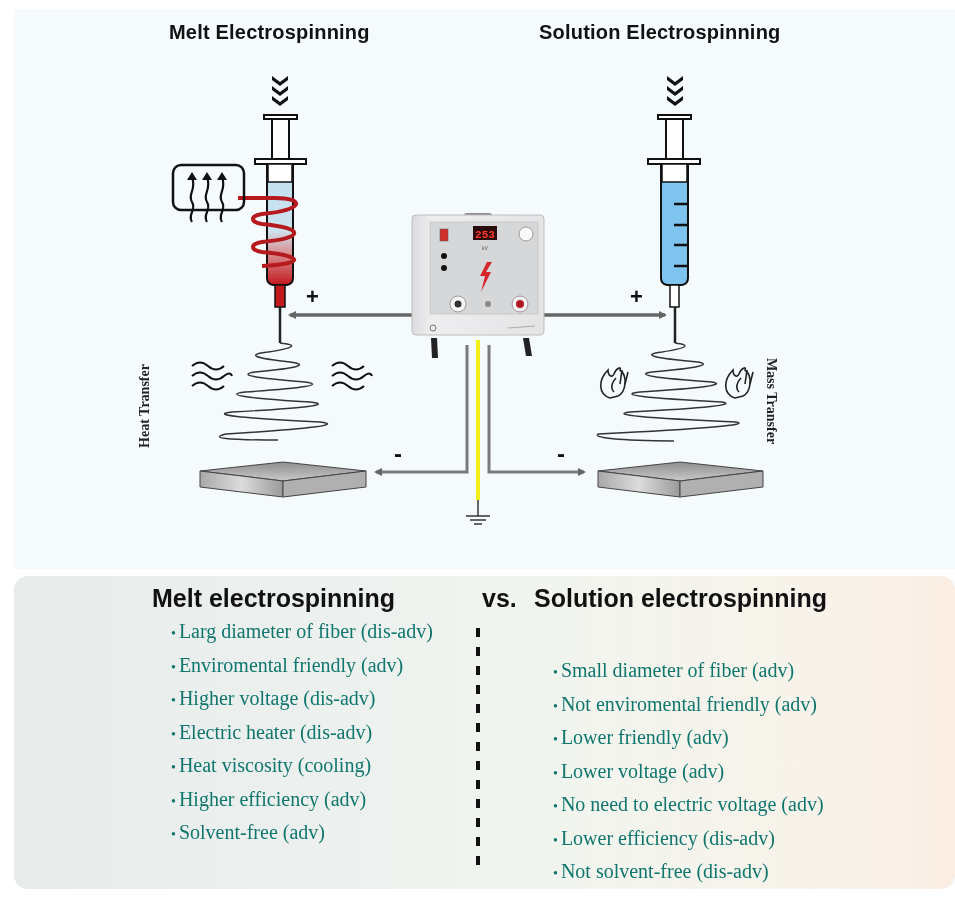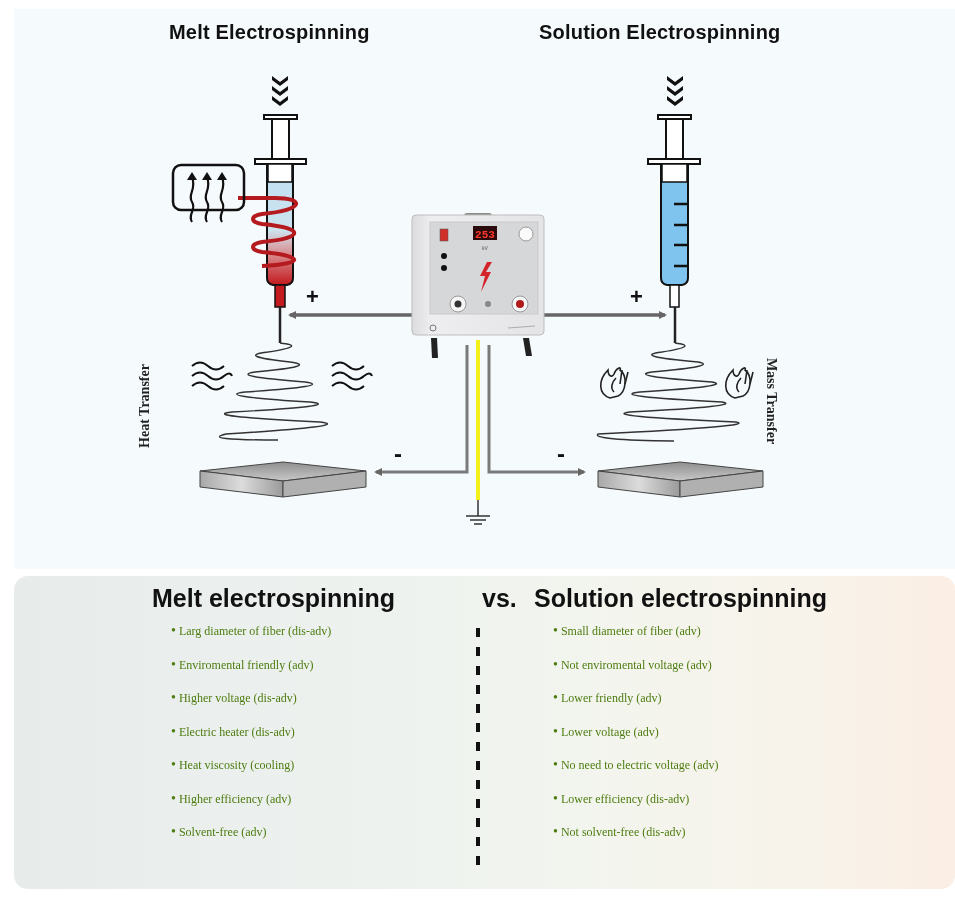--- a/index.html
+++ b/index.html
@@ -13,24 +13,24 @@
   #heat-label { left: 103px; top: 398px; transform: rotate(-90deg); transform-origin: center; }
   #mass-label { left: 728px; top: 393px; transform: rotate(90deg); transform-origin: center; }
   .sign { position: absolute; font-family: "Liberation Sans", sans-serif; font-weight: bold; color: #111; }
   .bottom-panel { position: absolute; left: 14px; top: 576px; width: 941px; height: 313px; border-radius: 14px;
     background: linear-gradient(90deg, #e7ebea 0%, #eef2ef 40%, #f2f5ee 60%, #f8f3ea 85%, #fbeee4 100%); }
   .col-heading { position: absolute; font-family: "Liberation Sans", sans-serif; font-weight: bold; font-size: 25px; color: #111; top: 584px; }
   #melt-heading { left: 152px; }
   #vs-heading { left: 482px; }
   #solution-heading { left: 534px; }
   ul.pros-cons { position: absolute; list-style: none; margin: 0; padding: 0; top: 620px; }
-  ul.pros-cons li { font-family: "Liberation Serif", serif; font-size: 12px; color: #4d7c0f; height: 33.5px; line-height: 22px; white-space: nowrap; }
+  ul.pros-cons li { font-family: "Liberation Serif", serif; font-size: 20px; color: #0f766e; height: 33.5px; line-height: 22px; white-space: nowrap; }
   ul.pros-cons li::before { content: "\2022"; font-size: 14px; margin-right: 3px; }
   #melt-list { left: 171px; }
-  #solution-list { left: 553px; }
+  #solution-list { left: 553px; margin-top: 39px; }
   .divider { position: absolute; left: 476px; top: 628px; width: 4px; height: 240px;
     background: repeating-linear-gradient(180deg, #111 0 9px, transparent 9px 19px); }
 </style>
 </head>
 <body>
 
 <div class="top-panel"></div>
 
 <svg class="diagram" viewBox="0 0 955 570">
   <defs>
@@ -216,19 +216,19 @@
   <li>Electric heater (dis-adv)</li>
   <li>Heat viscosity (cooling)</li>
   <li>Higher efficiency (adv)</li>
   <li>Solvent-free (adv)</li>
 </ul>
 
 <div class="divider"></div>
 
 <ul class="pros-cons" id="solution-list">
   <li>Small diameter of fiber (adv)</li>
-  <li>Not enviromental voltage (adv)</li>
+  <li>Not enviromental friendly (adv)</li>
   <li>Lower friendly (adv)</li>
   <li>Lower voltage (adv)</li>
   <li>No need to electric voltage (adv)</li>
   <li>Lower efficiency (dis-adv)</li>
   <li>Not solvent-free (dis-adv)</li>
 </ul>
 
 </body></html>

